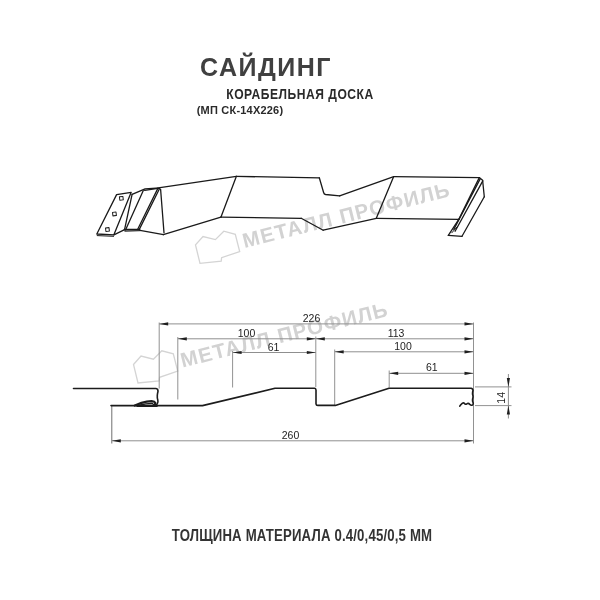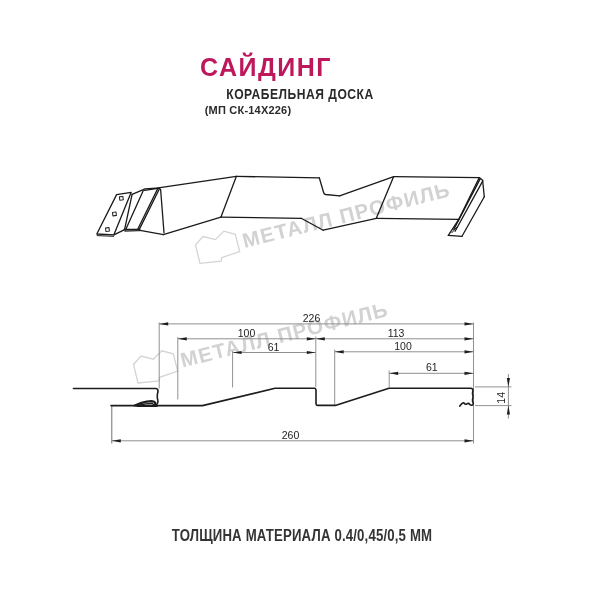--- a/index.html
+++ b/index.html
@@ -1,19 +1,19 @@
 <!DOCTYPE html>
 <html><head>
 <meta charset="utf-8">
 <style>
   html,body{margin:0;padding:0;}
   body{width:600px;height:600px;background:#ffffff;font-family:"Liberation Sans",sans-serif;position:relative;overflow:hidden;}
-  .t1{position:absolute;left:0;top:53px;width:532px;text-align:center;font-weight:bold;font-size:25px;letter-spacing:1.5px;color:#be185d;}
+  .t1{position:absolute;left:0;top:53px;width:532px;text-align:center;font-weight:bold;font-size:25px;letter-spacing:1.5px;color:#404040;}
   .t2{position:absolute;left:0;top:86px;width:600px;text-align:center;font-weight:bold;font-size:14.4px;letter-spacing:0.6px;color:#2a2a2a;transform:scaleX(0.84);}
-  .t3{position:absolute;left:8px;top:103.5px;width:480px;text-align:center;font-weight:bold;font-size:11px;letter-spacing:0.2px;color:#2a2a2a;}
+  .t3{position:absolute;left:0;top:103.5px;width:480px;text-align:center;font-weight:bold;font-size:11px;letter-spacing:0.2px;color:#2a2a2a;}
   .t4{position:absolute;left:0;top:527px;width:600px;text-align:center;font-weight:bold;font-size:15.8px;letter-spacing:0.2px;color:#333333;transform:translateX(2px) scaleX(0.835);}
   svg{position:absolute;left:0;top:0;}
   .dimtxt{font-size:10.5px;fill:#1d1d1d;font-family:"Liberation Sans",sans-serif;}
 </style>
 </head>
 <body>
 
 <div class="t1">САЙДИНГ</div>
 
 <div class="t2">КОРАБЕЛЬНАЯ ДОСКА</div>

